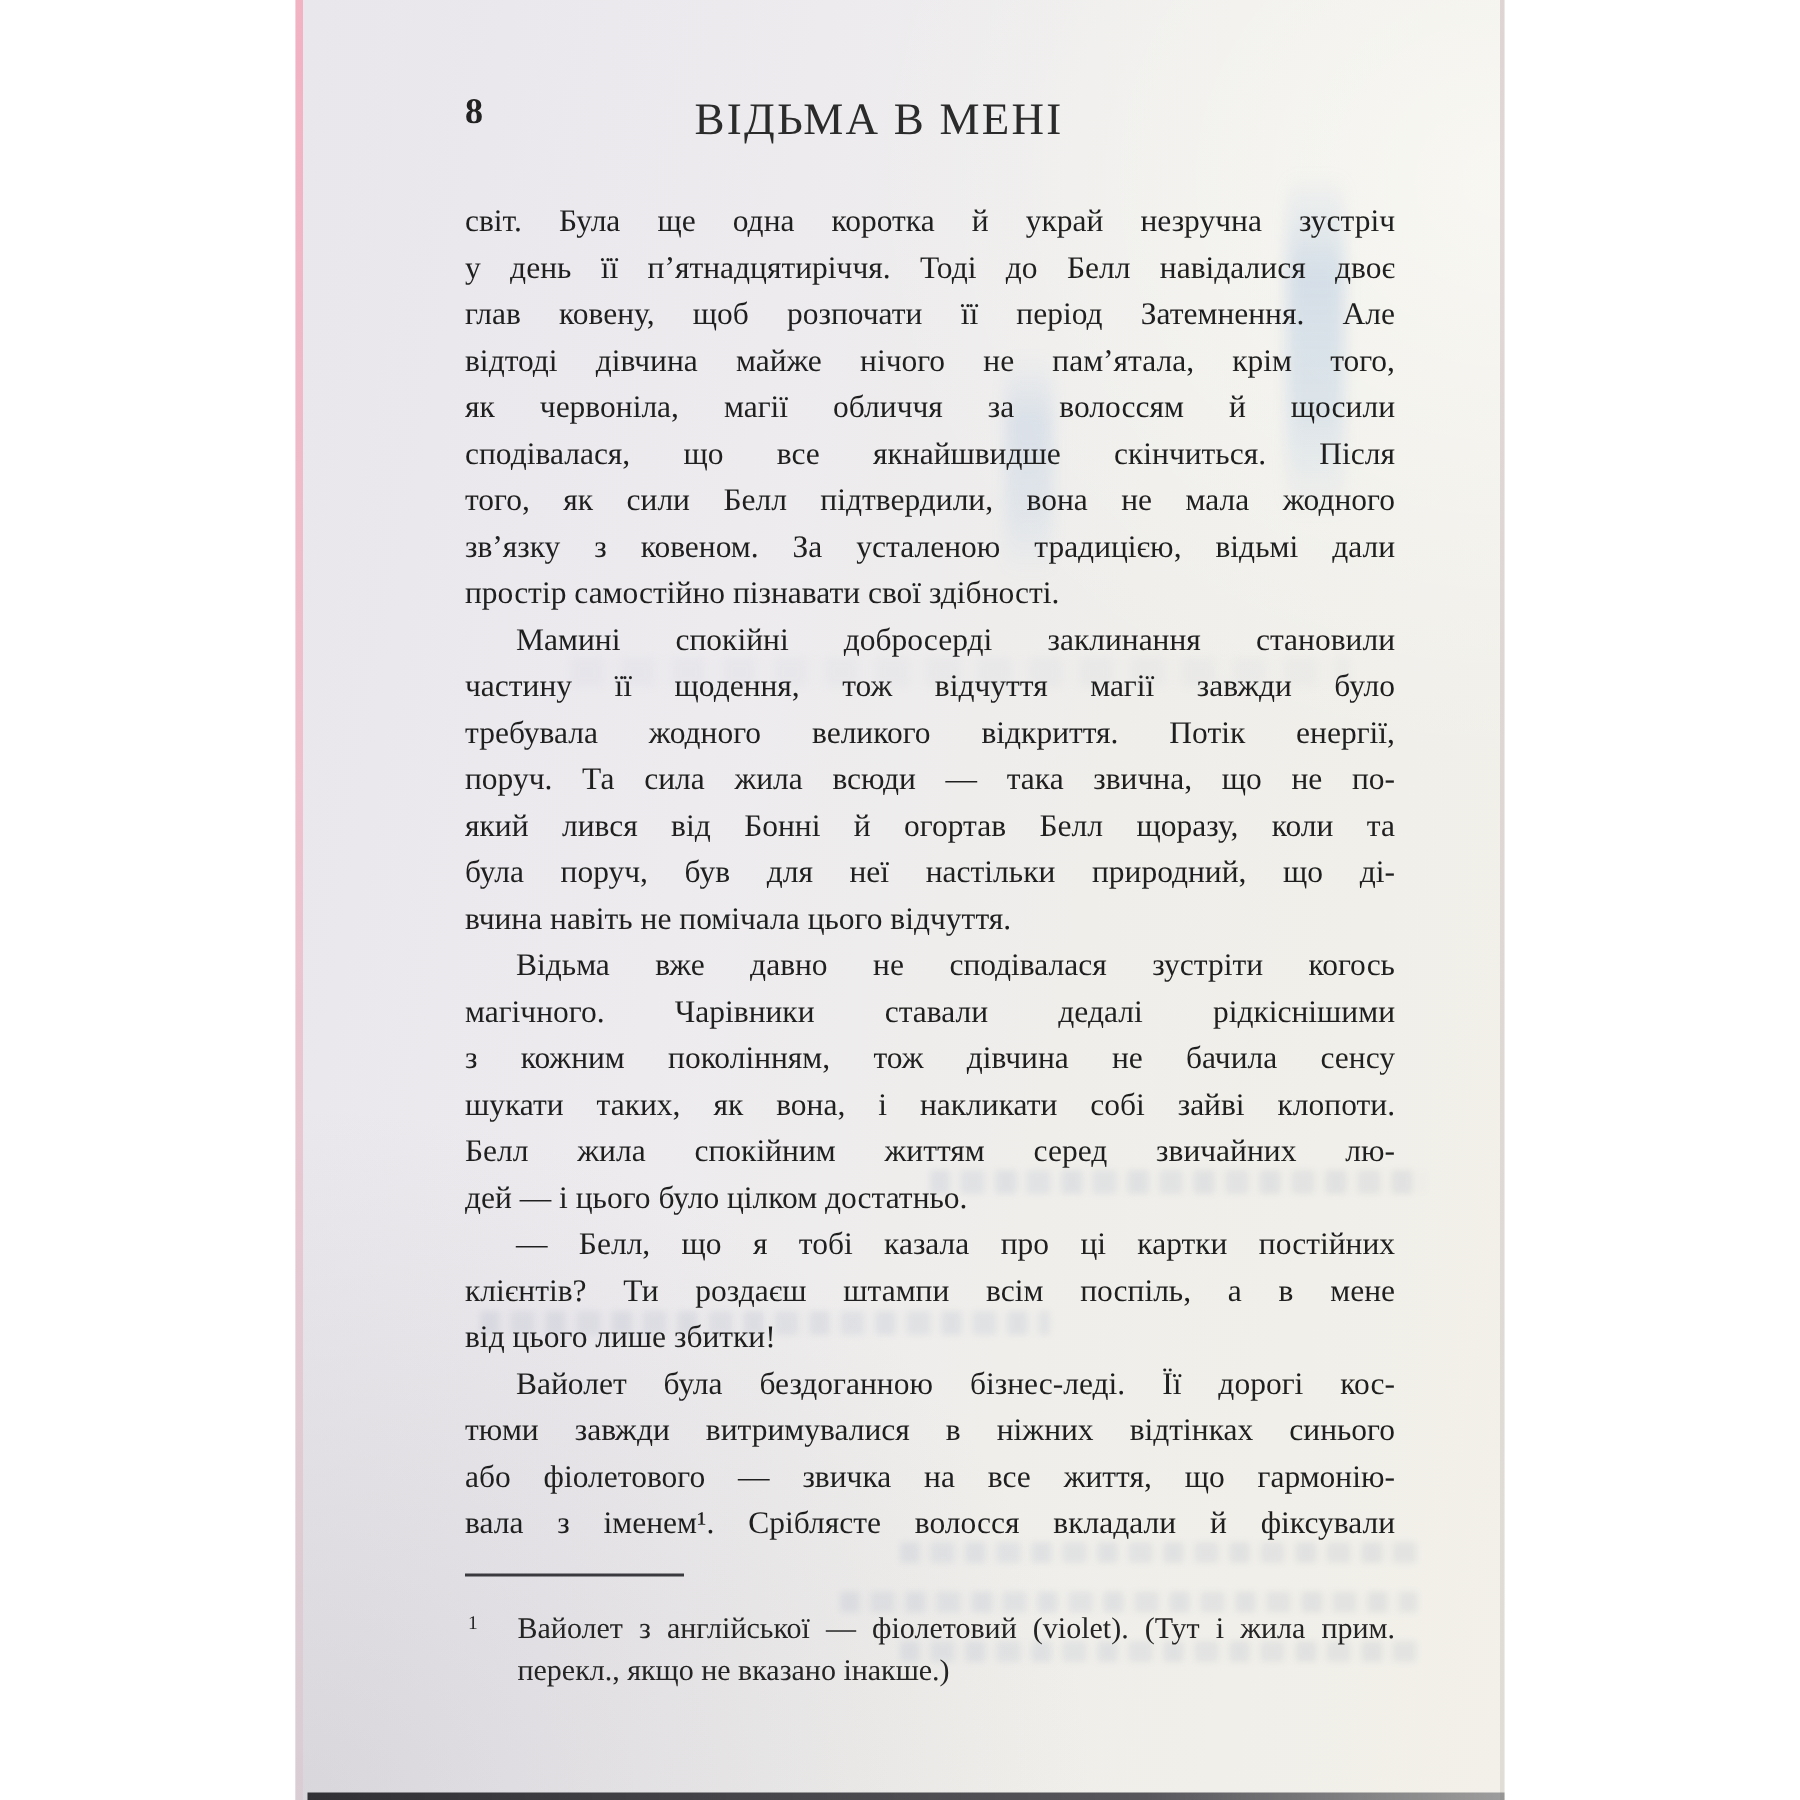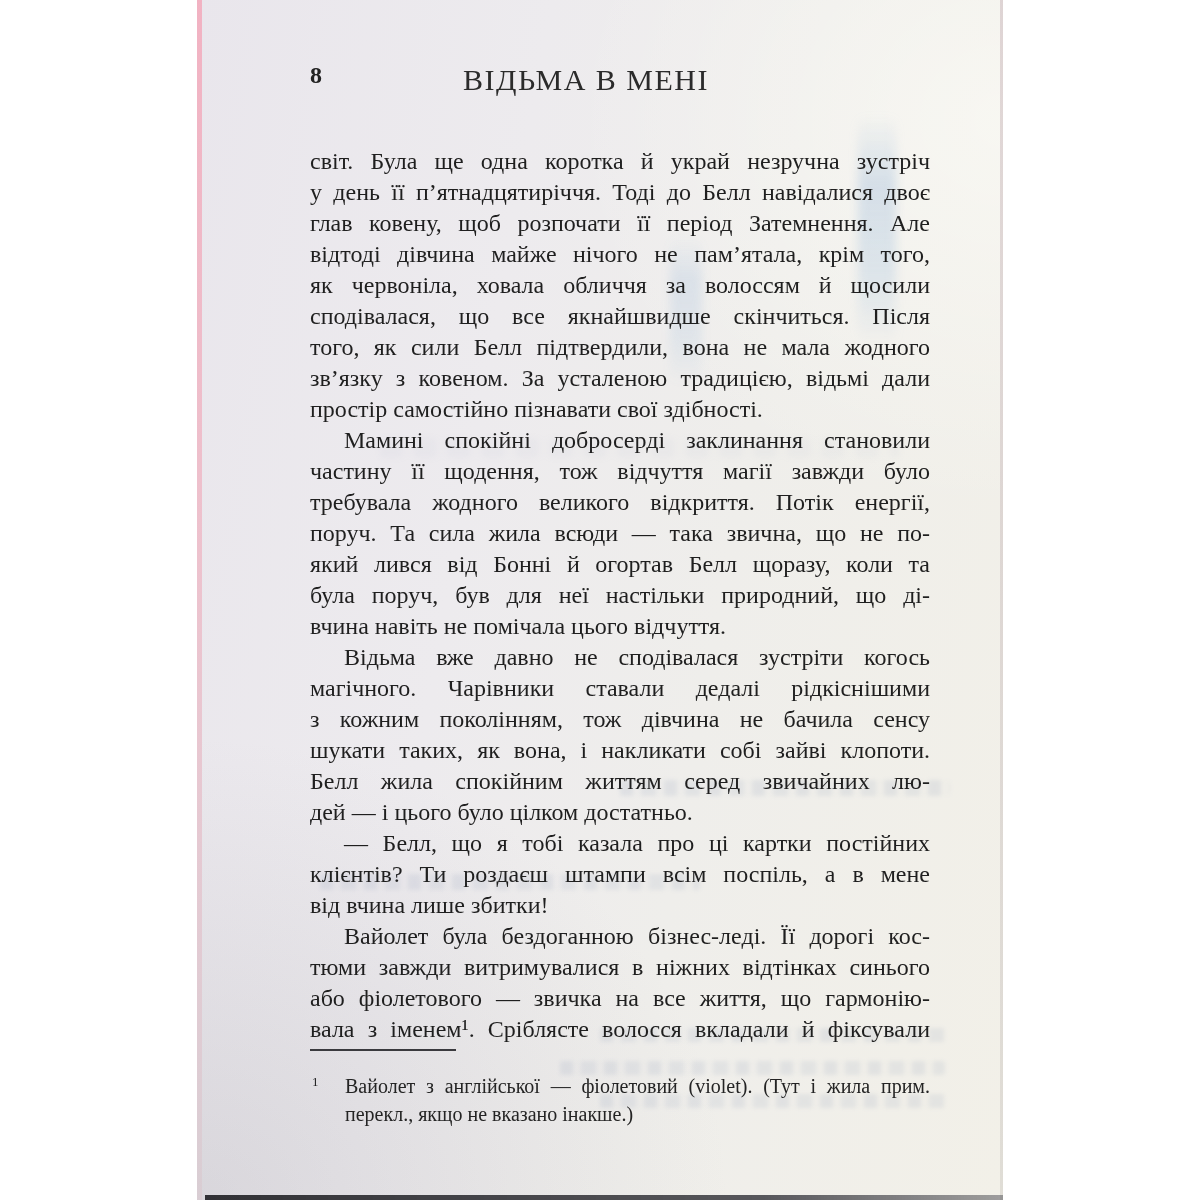--- a/index.html
+++ b/index.html
@@ -52,24 +52,24 @@
     position: absolute;
     left: 79px; top: 63px; width: 620px;
     text-align: center;
     font-size: 30px;
     letter-spacing: 1.5px;
     color: #2b2b2b;
   }
   
   .body {
     position: absolute;
-    left: 113px; top: 146px;
+    left: 113px; top: 132px;
     width: 620px;
     color: #1f1f1f;
-    font-size: 24px;
+    font-size: 21px;
   }
   .line {
     height: 31px;
     line-height: 31px;
     white-space: normal;
     text-align: justify;
     text-align-last: justify;
   }
   .line.indent { text-indent: 34px; }
   .line.flush  { text-align-last: left; }
@@ -145,41 +145,41 @@
     <div class="ghost-line" style="left:403px; top:1094px; width:345px; height:14px;"></div>
 
     <span class="pagenum">8</span>
     <div class="running-title">ВІДЬМА В МЕНІ</div>
 
     <div class="body">
         <div class="line">світ. Була ще одна коротка й украй незручна зустріч</div>
         <div class="line">у день її п’ятнадцятиріччя. Тоді до Белл навідалися двоє</div>
         <div class="line">глав ковену, щоб розпочати її період Затемнення. Але</div>
         <div class="line">відтоді дівчина майже нічого не пам’ятала, крім того,</div>
-        <div class="line">як червоніла, ховала обличчя за волоссям й щосили</div>
+        <div class="line">як червоніла, магії обличчя за волоссям й щосили</div>
         <div class="line">сподівалася, що все якнайшвидше скінчиться. Після</div>
         <div class="line">того, як сили Белл підтвердили, вона не мала жодного</div>
         <div class="line">зв’язку з ковеном. За усталеною традицією, відьмі дали</div>
         <div class="line flush">простір самостійно пізнавати свої здібності.</div>
         <div class="line indent">Мамині спокійні добросерді заклинання становили</div>
         <div class="line">частину її щодення, тож відчуття магії завжди було</div>
         <div class="line">требувала жодного великого відкриття. Потік енергії,</div>
         <div class="line">поруч. Та сила жила всюди — така звична, що не по-</div>
         <div class="line">який лився від Бонні й огортав Белл щоразу, коли та</div>
         <div class="line">була поруч, був для неї настільки природний, що ді-</div>
         <div class="line flush">вчина навіть не помічала цього відчуття.</div>
         <div class="line indent">Відьма вже давно не сподівалася зустріти когось</div>
         <div class="line">магічного. Чарівники ставали дедалі рідкіснішими</div>
         <div class="line">з кожним поколінням, тож дівчина не бачила сенсу</div>
         <div class="line">шукати таких, як вона, і накликати собі зайві клопоти.</div>
         <div class="line">Белл жила спокійним життям серед звичайних лю-</div>
         <div class="line flush">дей — і цього було цілком достатньо.</div>
         <div class="line indent">— Белл, що я тобі казала про ці картки постійних</div>
         <div class="line">клієнтів? Ти роздаєш штампи всім поспіль, а в мене</div>
-        <div class="line flush">від вчина лише збитки!</div>
+        <div class="line flush">від цього лише збитки!</div>
         <div class="line indent">Вайолет була бездоганною бізнес-леді. Її дорогі кос-</div>
         <div class="line">тюми завжди витримувалися в ніжних відтінках синього</div>
         <div class="line">або фіолетового — звичка на все життя, що гармонію-</div>
         <div class="line">вала з іменем¹. Сріблясте волосся вкладали й фіксували</div>
       </div>
 
     <div class="fn-rule"></div>
     <div class="footnote">
         <div class="fn-line"><span class="fn-marker">1</span><span>Вайолет з англійської — фіолетовий (</span><span class="it">violet</span><span>). (Тут і жила прим.</span></div>
         <div class="fn-line flush"><span>перекл., якщо не вказано інакше.)</span></div>

